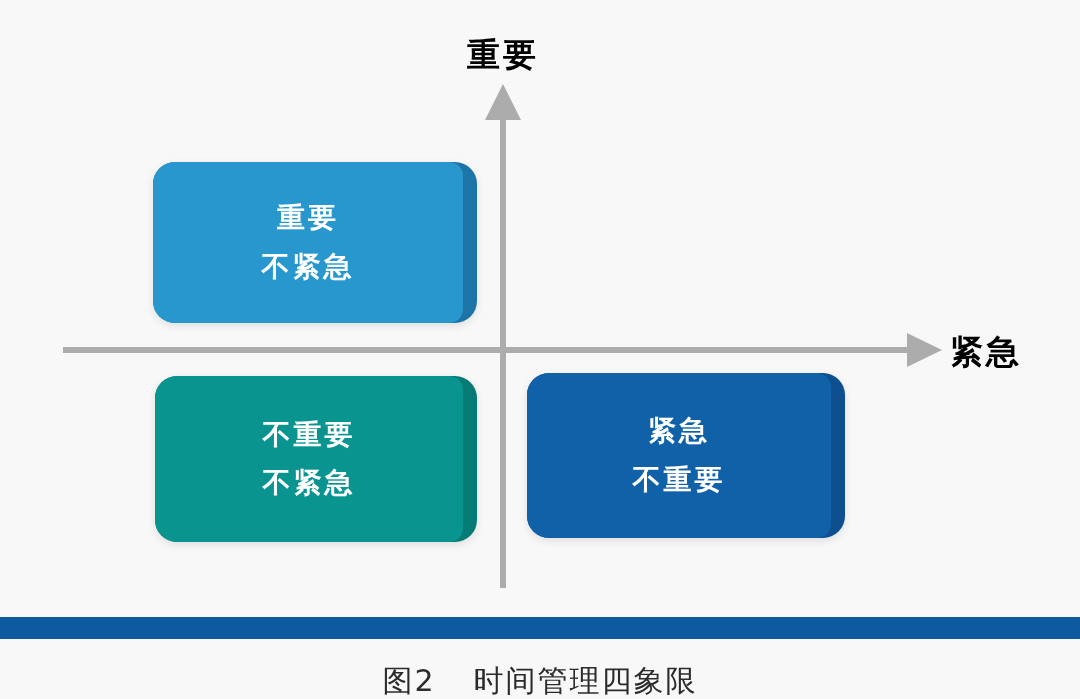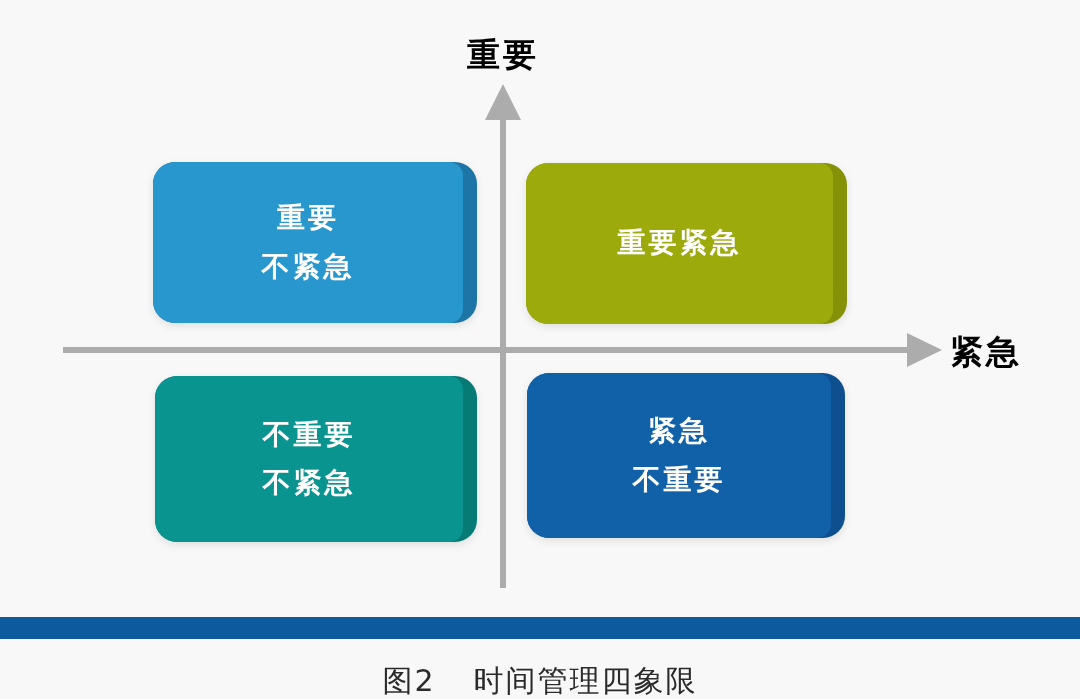--- a/index.html
+++ b/index.html
@@ -117,26 +117,20 @@
   <div class="axis-label v">重要</div>
   <div class="axis-label h">紧急</div>
 
   <div class="card tl" style="background-color: rgb(29, 116, 166);">
     <div class="card-face" style="background-color: rgb(39, 151, 205);">
       <div class="card-line">重要</div>
       <div class="card-line">不紧急</div>
     </div>
   </div>
 
-  <div class="card tr" style="background-color: rgb(133, 146, 8);">
-    <div class="card-face" style="background-color: rgb(156, 170, 12);">
-      <div class="card-line">重要紧急</div>
-      <div class="card-line"></div>
-    </div>
-  </div>
 
   <div class="card bl" style="background-color: rgb(6, 123, 118);">
     <div class="card-face" style="background-color: rgb(10, 148, 144);">
       <div class="card-line">不重要</div>
       <div class="card-line">不紧急</div>
     </div>
   </div>
 
   <div class="card br" style="background-color: rgb(13, 79, 143);">
     <div class="card-face" style="background-color: rgb(17, 97, 168);">

